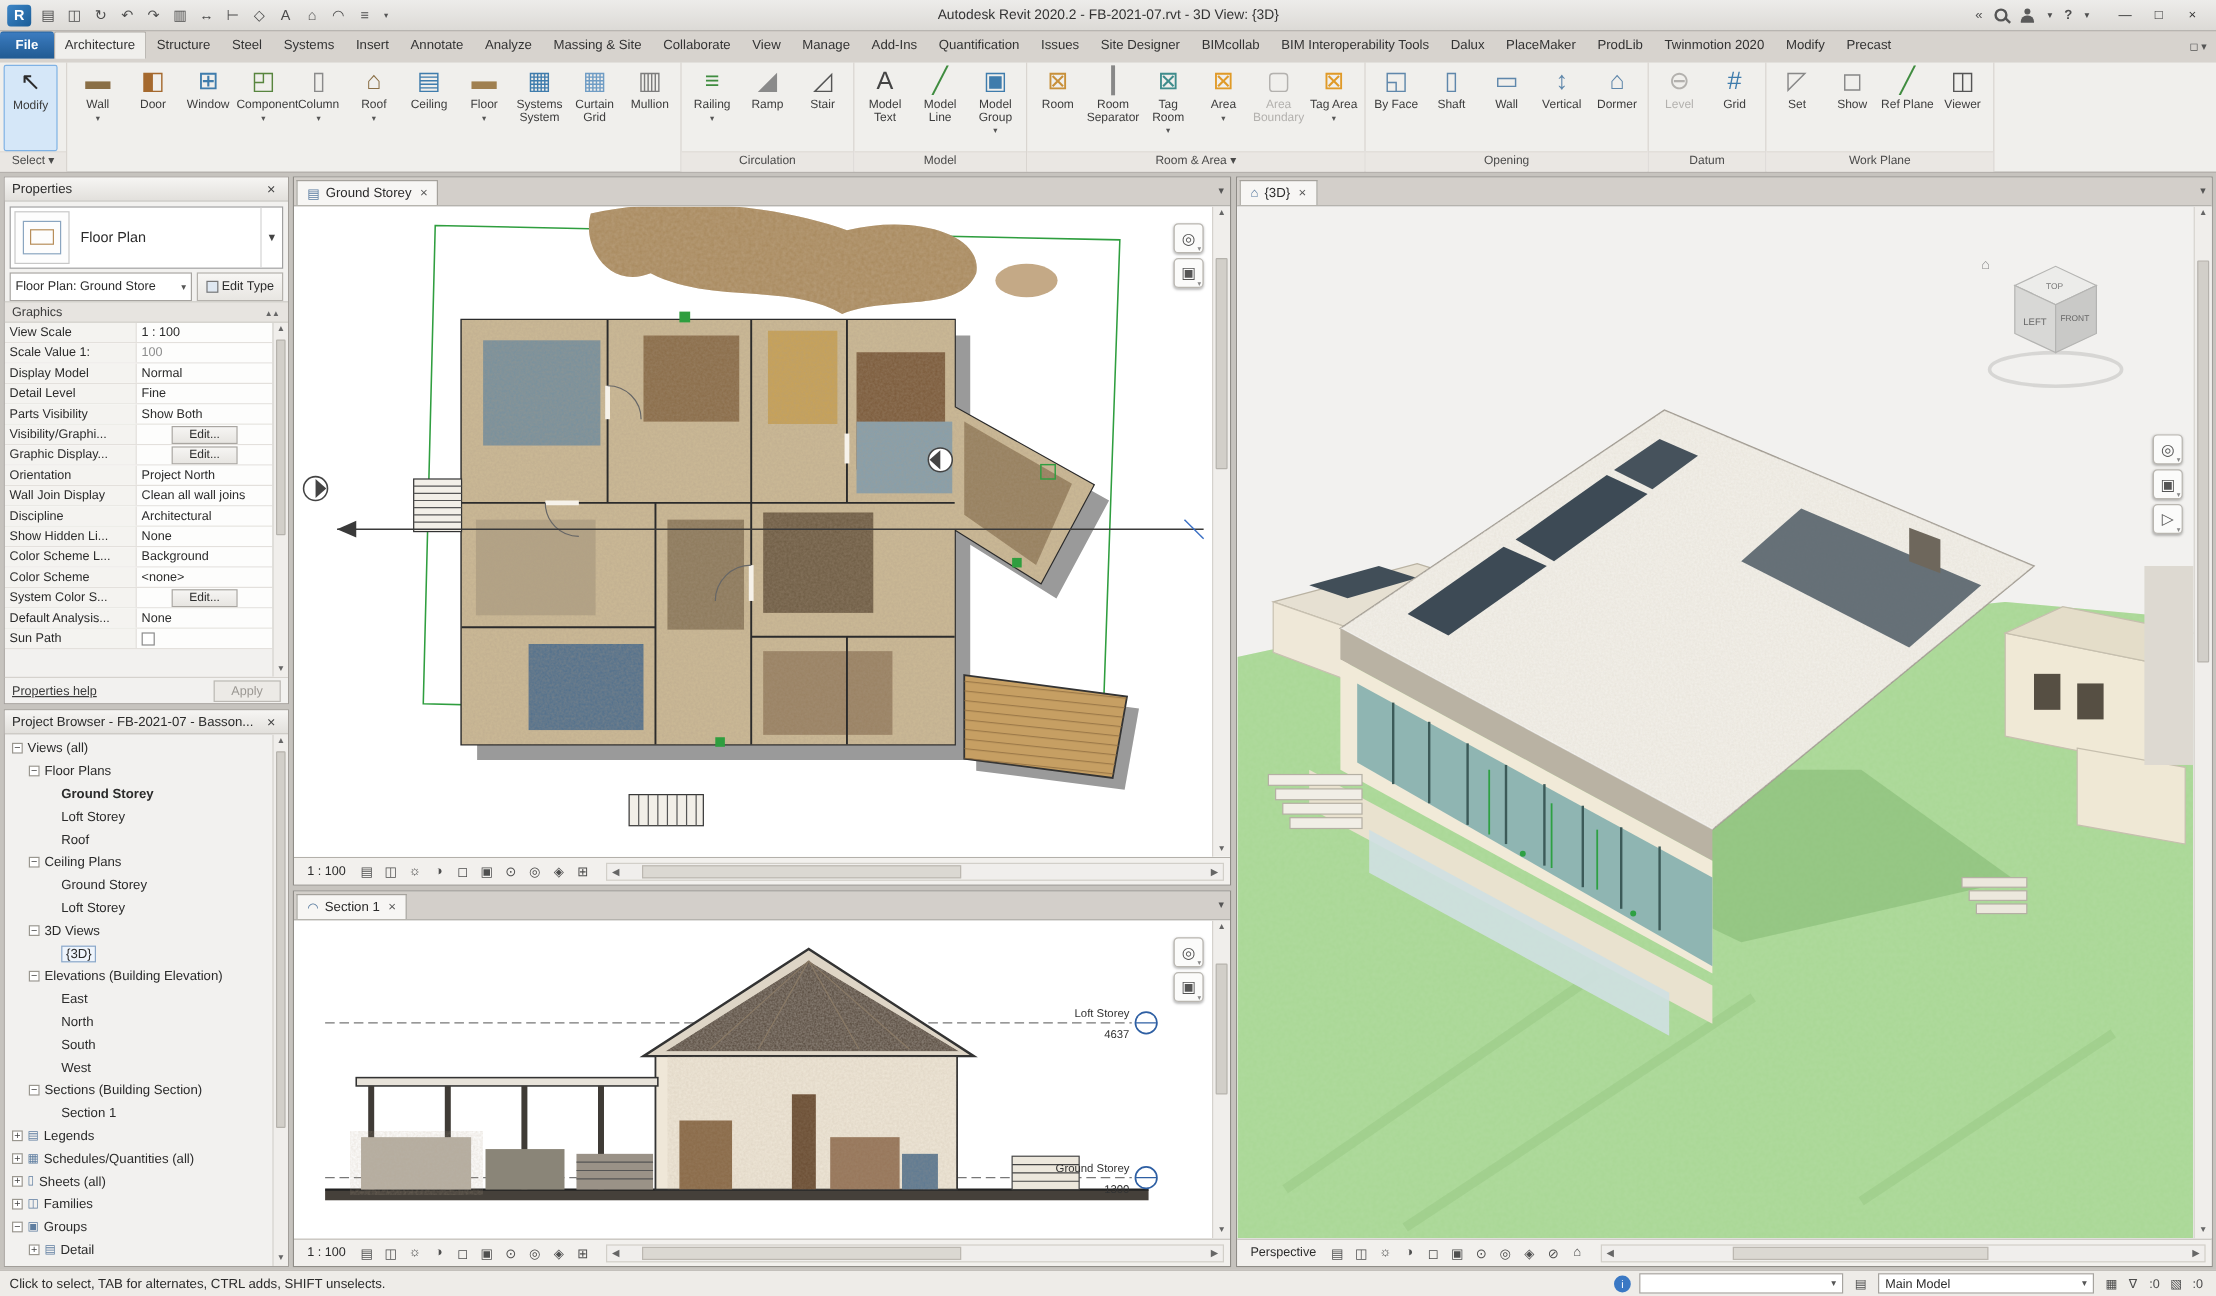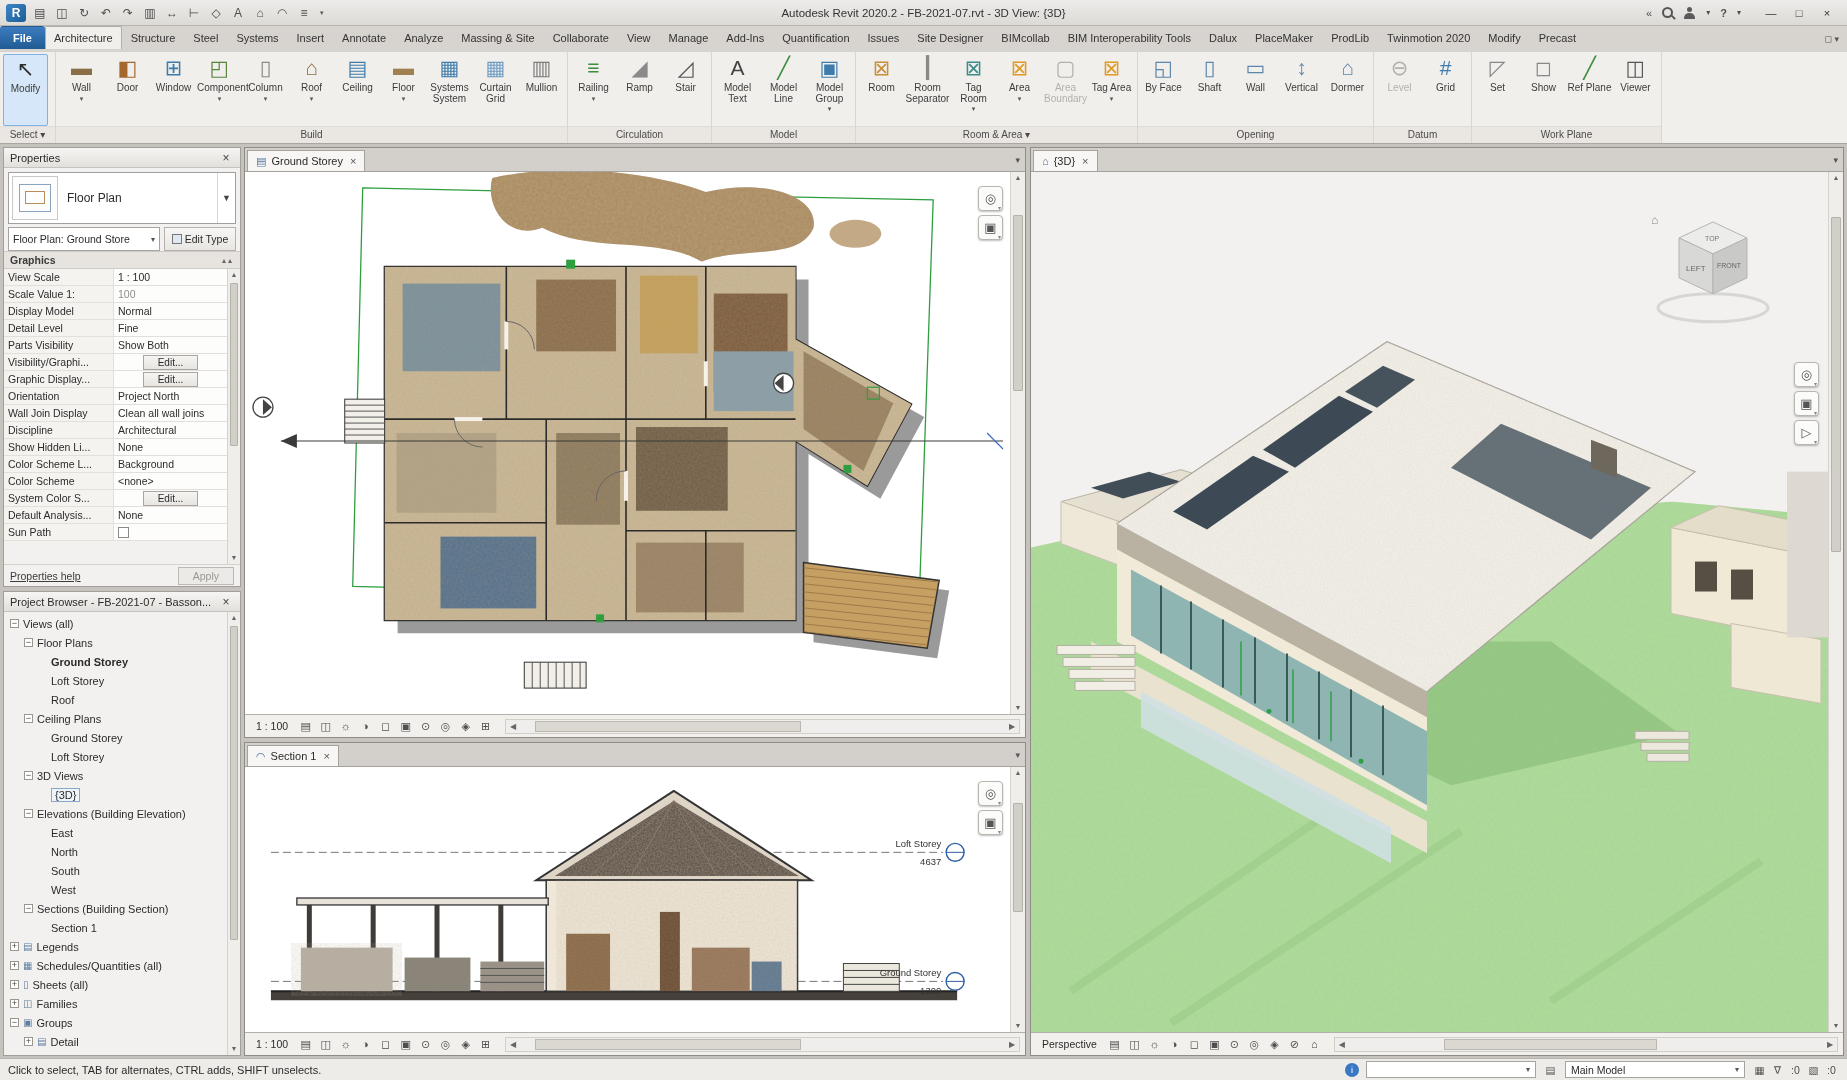--- a/index.html
+++ b/index.html
@@ -53,21 +53,21 @@
 .type-thumb{width:46px;height:44px;margin:3px;border:1px solid #c8c8c8;background:#fdfdfd;position:relative;flex:none}
 .type-thumb::before{content:"";position:absolute;inset:7px 6px;border:1px solid #8aa5c0}
 .type-thumb::after{content:"";position:absolute;left:12px;top:14px;width:18px;height:11px;border:1px solid #b78e5a}
 .type-name{font-size:12px;margin-left:6px}
 .type-dd{margin-left:auto;width:18px;align-self:stretch;display:flex;align-items:center;justify-content:center;border-left:1px solid #d5d5d5;color:#444;font-size:9px}
 .sel-row{display:flex;margin:0 4px 0;gap:4px;height:24px;flex:none}
 .sel-combo{flex:1;background:#fff;border:1px solid #a7a4a0;display:flex;align-items:center;padding:0 4px;font-size:10.5px;overflow:hidden;white-space:nowrap}
 .sel-combo .dd{margin-left:auto;color:#555;font-size:8px}
 .edit-type{width:72px;border:1px solid #b5b2ad;background:linear-gradient(#f7f6f4,#e8e6e2);display:flex;align-items:center;justify-content:center;gap:3px;font-size:10.5px;flex:none}
 .et-ic{width:10px;height:10px;border:1px solid #777;background:#dfe8f2;flex:none}
-.graphics-head{height:18px;background:#e7e4e0;border-top:1px solid #cfccc7;border-bottom:1px solid #cfccc7;display:flex;align-items:center;padding:0 6px;font-weight:bold;font-size:10.5px;color:#3b3b3b;flex:none}
+.graphics-head{height:18px;background:#e7e4e0;border-top:1px solid #cfccc7;border-bottom:1px solid #cfccc7;display:flex;align-items:center;padding:0 6px;font-weight:normal;font-size:10.5px;color:#3b3b3b;flex:none}
 .gh-arr{margin-left:auto;color:#666;font-size:8px;letter-spacing:2px}
 .ptable-wrap{flex:1;position:relative;overflow:hidden}
 .ptable{margin-right:13px}
 .prow{display:flex;height:17px;border-bottom:1px solid #e3e0dc;background:#fdfdfc}
 .prow .plabel{width:110px;padding:2px 4px;border-right:1px solid #e3e0dc;background:#f4f3f0;white-space:nowrap;overflow:hidden;font-size:10.5px;flex:none}
 .prow .pvalue{flex:1;padding:1px 4px;font-size:10.5px;white-space:nowrap;overflow:hidden;display:flex;align-items:center}
 .pbtn{margin:0 auto;padding:0 14px;border:1px solid #a9a6a1;background:linear-gradient(#f6f5f3,#e7e5e1);font-size:10px;line-height:13px}
 .pcheck{width:11px;height:11px;border:1px solid #8a8a8a;background:#fff}
 .scroll-v{position:absolute;top:0;right:0;bottom:0;width:13px;background:#f0eeeb;border-left:1px solid #d5d2cd;display:flex;flex-direction:column;align-items:center;font-size:7px;color:#666}
 .scroll-v .sarrow{height:12px;line-height:12px}
@@ -239,21 +239,20 @@
           </div>
           <div class="rtool">
             <div class="ricon" style="color: rgb(111, 156, 196);">▦</div>
             <div class="rlbl">Curtain Grid</div>
           </div>
           <div class="rtool">
             <div class="ricon" style="color: rgb(124, 124, 124);">▥</div>
             <div class="rlbl">Mullion</div>
           </div>
         </div>
-        <div class="rcap">Build</div>
       </div>
       <div class="rpanel">
         <div class="rtools">
           <div class="rtool">
             <div class="ricon" style="color: rgb(63, 140, 63);">≡</div>
             <div class="rlbl">Railing</div>
             <div class="rdd">▾</div>
           </div>
           <div class="rtool">
             <div class="ricon" style="color: rgb(138, 138, 138);">◢</div>

